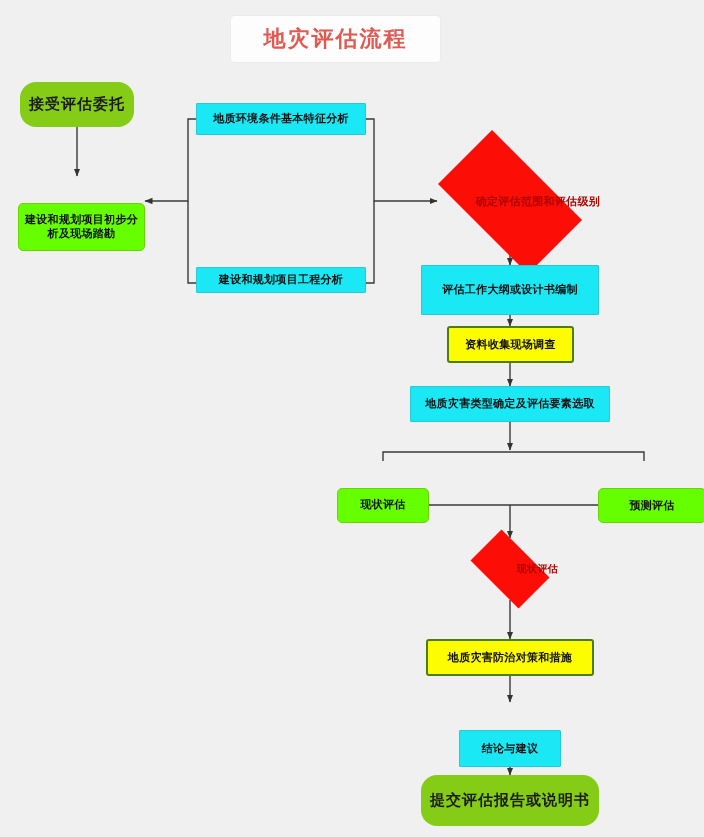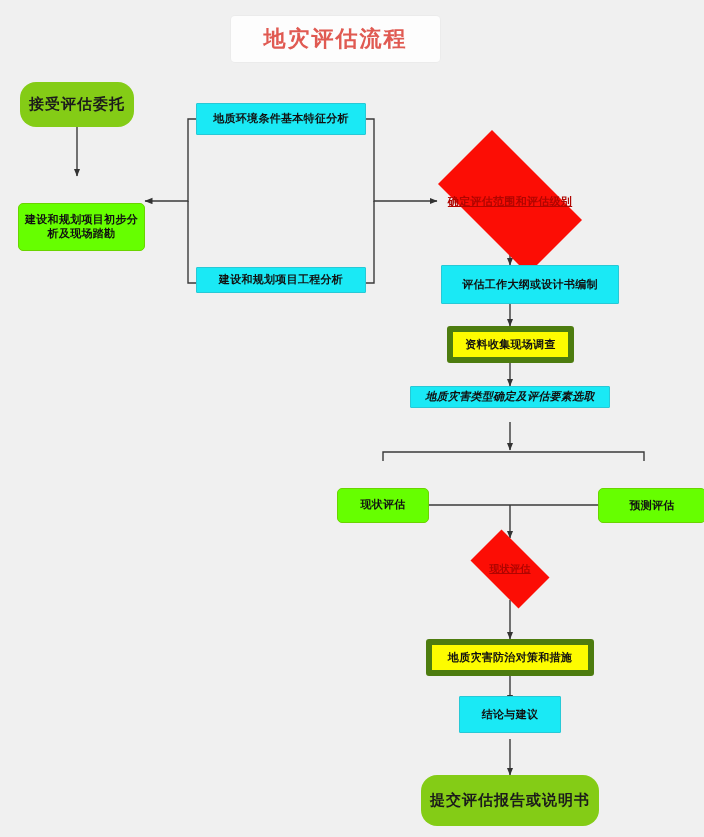--- a/index.html
+++ b/index.html
@@ -72,21 +72,21 @@
     background: #1ae9f5;
     color: #111;
     border: 1px solid #27c9d6;
     border-radius: 1px;
     font-size: 11px;
   }
   
   .yellow {
     background: #fdfc00;
     color: #111;
-    border: 6px solid #4d7c0f;
+    border: 2px solid #4d7c0f;
     border-radius: 3px;
     font-size: 11px;
   }
   
   .diamond {
     background: transparent;
   }
   .diamond .shape {
     position: absolute;
     inset: 0;
@@ -94,22 +94,21 @@
     transform: rotate(45deg) scale(0.707);
     transform-origin: center;
   }
   .diamond .dlabel {
     position: relative;
     z-index: 2;
     color: #b00500;
     font-size: 11px;
     font-weight: bold;
     width: 100%;
-    text-align: center;
-    text-decoration: underline;
+    text-align: right;
   }
   .diamond.small .dlabel { font-size: 10px; }
   .nodetext { display: block; width: 100%; padding: 0 4px; box-sizing: border-box;}
 </style>
 </head>
 <body>
 
 <div id="canvas">
 
   <svg class="edges" viewBox="0 0 704 837" width="704" height="837">
@@ -166,50 +165,50 @@
 
   <div class="node cyan" style="left:196px; top:267px; width:170px; height:26px;">
     <span class="nodetext">建设和规划项目工程分析</span>
   </div>
 
   <div class="node diamond" style="left:420px; top:148px; width:180px; height:108px;">
     <span class="shape"></span>
     <span class="dlabel">确定评估范围和评估级别</span>
   </div>
 
-  <div class="node cyan" style="left:441px; top:265px; width:178px; height:39px;">
+  <div class="node cyan" style="left:421px; top:265px; width:178px; height:50px;">
     <span class="nodetext">评估工作大纲或设计书编制</span>
   </div>
 
   <div class="node yellow" style="left:447px; top:326px; width:127px; height:37px;">
     <span class="nodetext">资料收集现场调查</span>
   </div>
 
-  <div class="node cyan" style="left:410px; top:386px; width:200px; height:22px;font-style:italic;">
+  <div class="node cyan" style="left:410px; top:386px; width:200px; height:36px;">
     <span class="nodetext">地质灾害类型确定及评估要素选取</span>
   </div>
 
   <div class="node green" style="left:337px; top:461px; width:92px; height:35px;font-family:Liberation Mono, monospace;">
     <span class="nodetext">现状评估</span>
   </div>
 
   <div class="node green" style="left:598px; top:461px; width:108px; height:35px;">
     <span class="nodetext">预测评估</span>
   </div>
 
   <div class="node diamond small" style="left:462px; top:538px; width:96px; height:62px;">
     <span class="shape"></span>
     <span class="dlabel">现状评估</span>
   </div>
 
   <div class="node yellow" style="left:426px; top:639px; width:168px; height:37px;">
     <span class="nodetext">地质灾害防治对策和措施</span>
   </div>
 
-  <div class="node cyan" style="left:459px; top:696px; width:102px; height:37px;">
+  <div class="node cyan" style="left:459px; top:730px; width:102px; height:37px;">
     <span class="nodetext">结论与建议</span>
   </div>
 
   <div class="node term" style="left:421px; top:775px; width:178px; height:51px;">
     <span class="nodetext">提交评估报告或说明书</span>
   </div>
 
 </div>
 
 </body></html>

